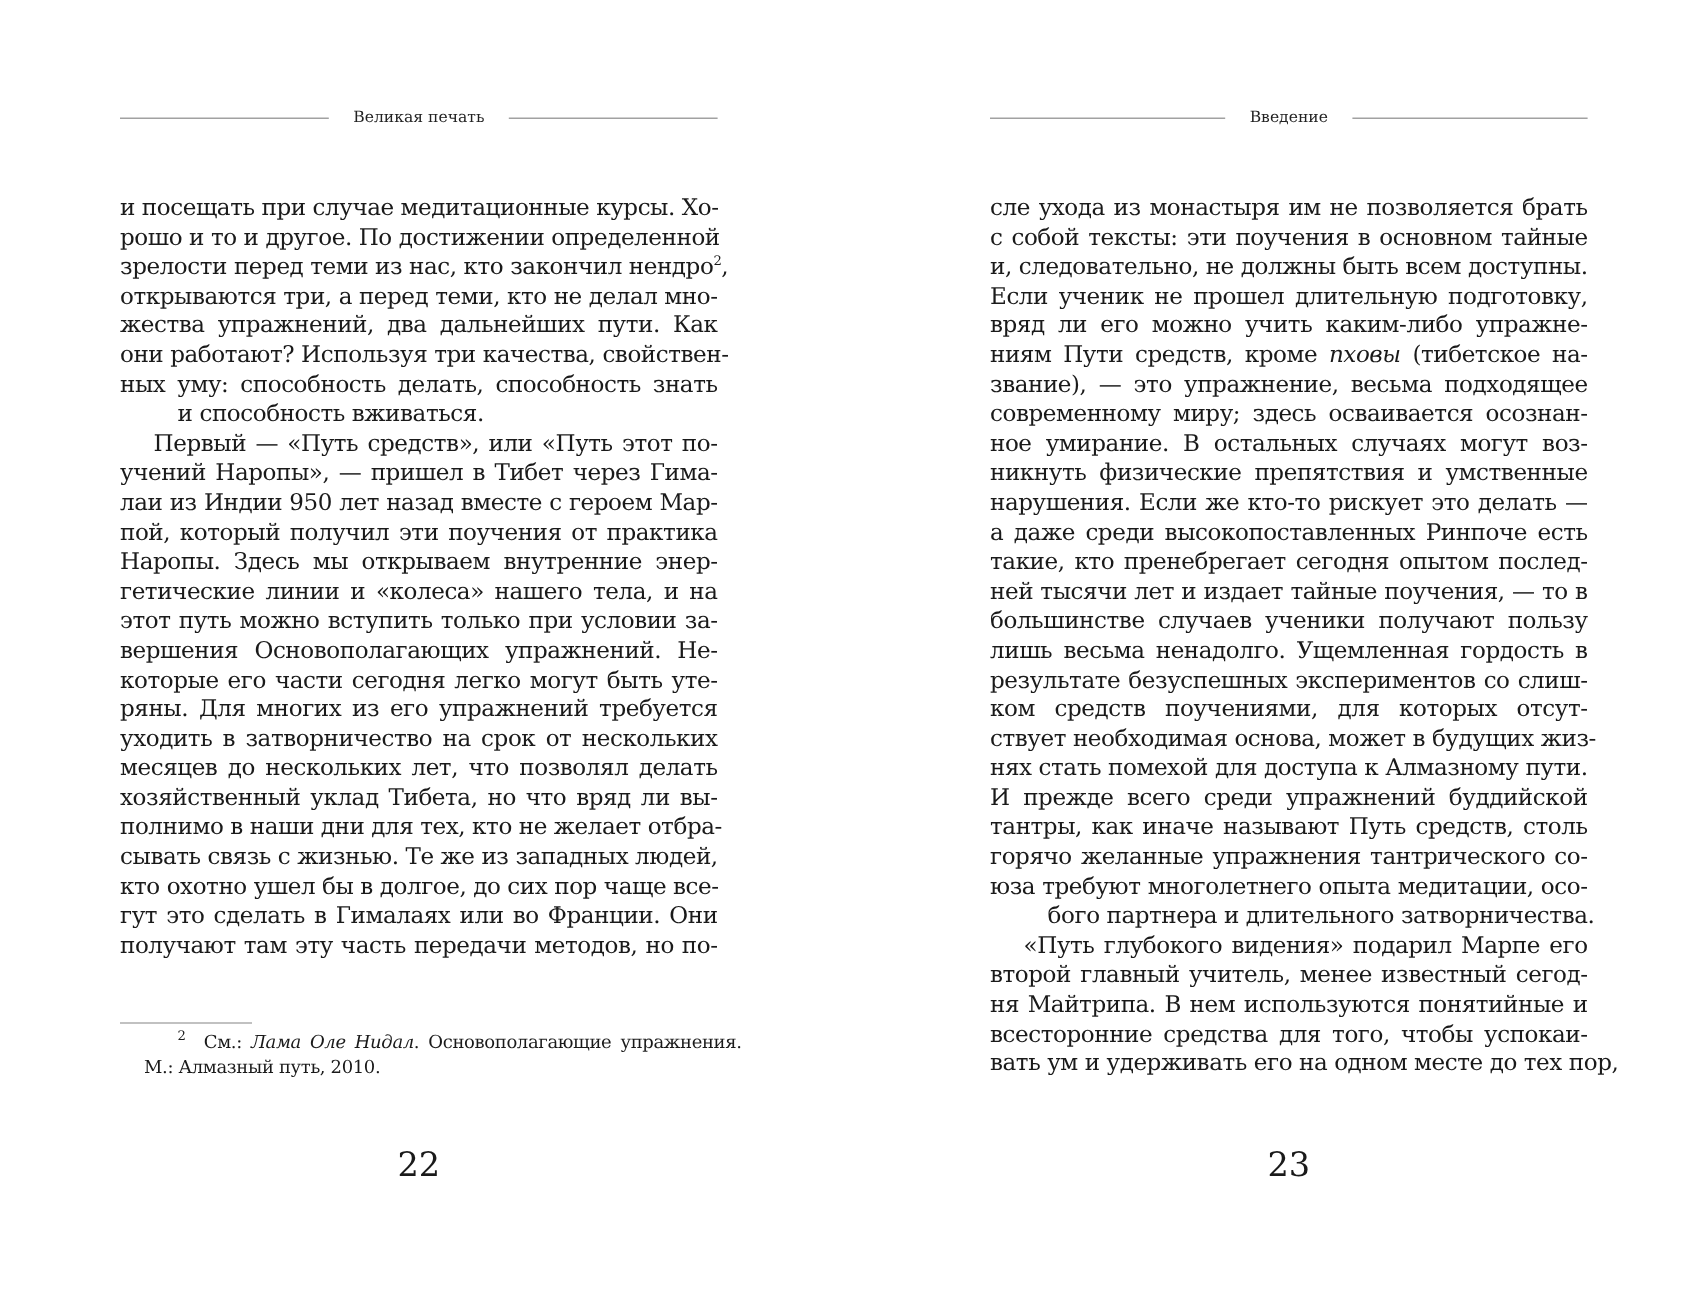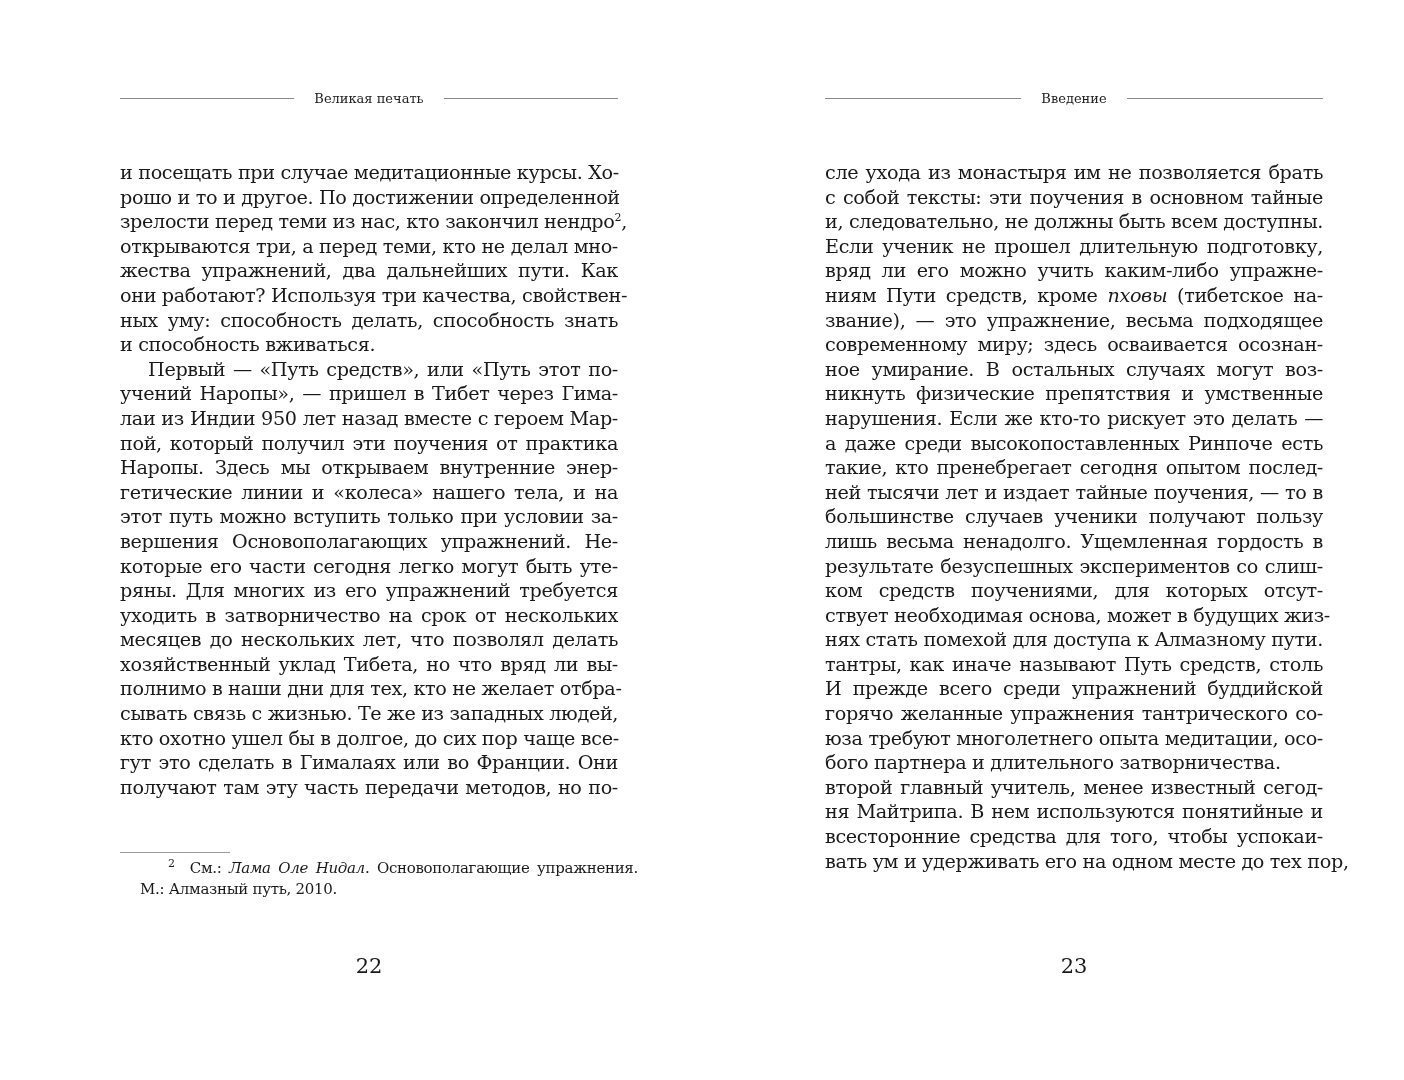--- a/index.html
+++ b/index.html
@@ -1,38 +1,38 @@
 <!DOCTYPE html>
 <html><head>
 <meta charset="utf-8">
 <style>
   html, body { margin: 0; padding: 0; background: #ffffff; }
   body { width: 1404px; height: 1080px; position: relative; overflow: hidden;
          font-family: "DejaVu Serif", "Liberation Serif", serif; color: #1a1a1a; }
   .page { position: absolute; top: 0; width: 498px; height: 1080px; }
-  .page.left { left: 120px; }
+  .page.left { left: 100px; }
   .page.right { left: 825px; }
   .running-head { position: absolute; top: 88px; left: 0; width: 498px; height: 20px;
                   display: flex; align-items: center; }
   .running-head .rule { flex: 1; height: 1px; background: #8a8a8a; }
   .running-head .title { font-size: 13px; padding: 0 20px; color: #222; white-space: nowrap;
                          font-family: "DejaVu Serif", serif; }
   .body-text { position: absolute; top: 161px; left: 0; width: 498px; }
   .line { font-size: 19.2px; line-height: 24.6px; height: 24.6px; white-space: nowrap;
           text-align: justify; text-align-last: justify; letter-spacing: -0.35px; }
-  .line.last { text-align-last: left; }
+  .line.last { text-align-last: left; margin-left: 48px; }
   .line.indent { padding-left: 28px; }
   .line em, .line i { font-style: italic; }
   .sup { font-size: 11px; vertical-align: super; line-height: 0; }
   .fn-rule { position: absolute; top: 852px; left: 0; width: 110px; height: 1px; background: #999; }
   .footnote { position: absolute; top: 858px; left: 0; width: 498px; font-size: 15px; line-height: 21px; margin-left: 20px; }
   .footnote .fline { white-space: nowrap; text-align: justify; text-align-last: justify; letter-spacing: -0.3px; }
   .footnote .fline.first { padding-left: 28px; }
   .footnote .fline.last { text-align-last: left; }
-  .folio { position: absolute; top: 954px; left: 0; width: 498px; text-align: center; font-size: 21px; }
+  .folio { position: absolute; top: 954px; left: 0; width: 498px; text-align: center; font-size: 28px; }
 </style>
 </head>
 <body>
 
 <div class="page left">
   <div class="running-head">
     <div class="rule"></div>
     <span class="title">Великая печать</span>
     <div class="rule"></div>
   </div>
@@ -92,24 +92,25 @@
       <div class="line">нарушения. Если же кто-то рискует это делать —</div>
       <div class="line">а даже среди высокопоставленных Ринпоче есть</div>
       <div class="line">такие, кто пренебрегает сегодня опытом послед-</div>
       <div class="line">ней тысячи лет и издает тайные поучения, — то в</div>
       <div class="line">большинстве случаев ученики получают пользу</div>
       <div class="line">лишь весьма ненадолго. Ущемленная гордость в</div>
       <div class="line">результате безуспешных экспериментов со слиш-</div>
       <div class="line">ком средств поучениями, для которых отсут-</div>
       <div class="line">ствует необходимая основа, может в будущих жиз-</div>
       <div class="line">нях стать помехой для доступа к Алмазному пути.</div>
+      <div class="line">И прежде всего среди упражнений буддийской</div>
       <div class="line">тантры, как иначе называют Путь средств, столь</div>
-      <div class="line">И прежде всего среди упражнений буддийской</div>
       <div class="line">горячо желанные упражнения тантрического со-</div>
       <div class="line">юза требуют многолетнего опыта медитации, осо-</div>
       <div class="line last">бого партнера и длительного затворничества.</div>
+      <div class="line indent">«Путь глубокого видения» подарил Марпе его</div>
       <div class="line">второй главный учитель, менее известный сегод-</div>
       <div class="line">ня Майтрипа. В нем используются понятийные и</div>
       <div class="line">всесторонние средства для того, чтобы успокаи-</div>
       <div class="line">вать ум и удерживать его на одном месте до тех пор,</div>
     </div>
   <div class="folio">23</div>
 </div>
 
 </body></html>

